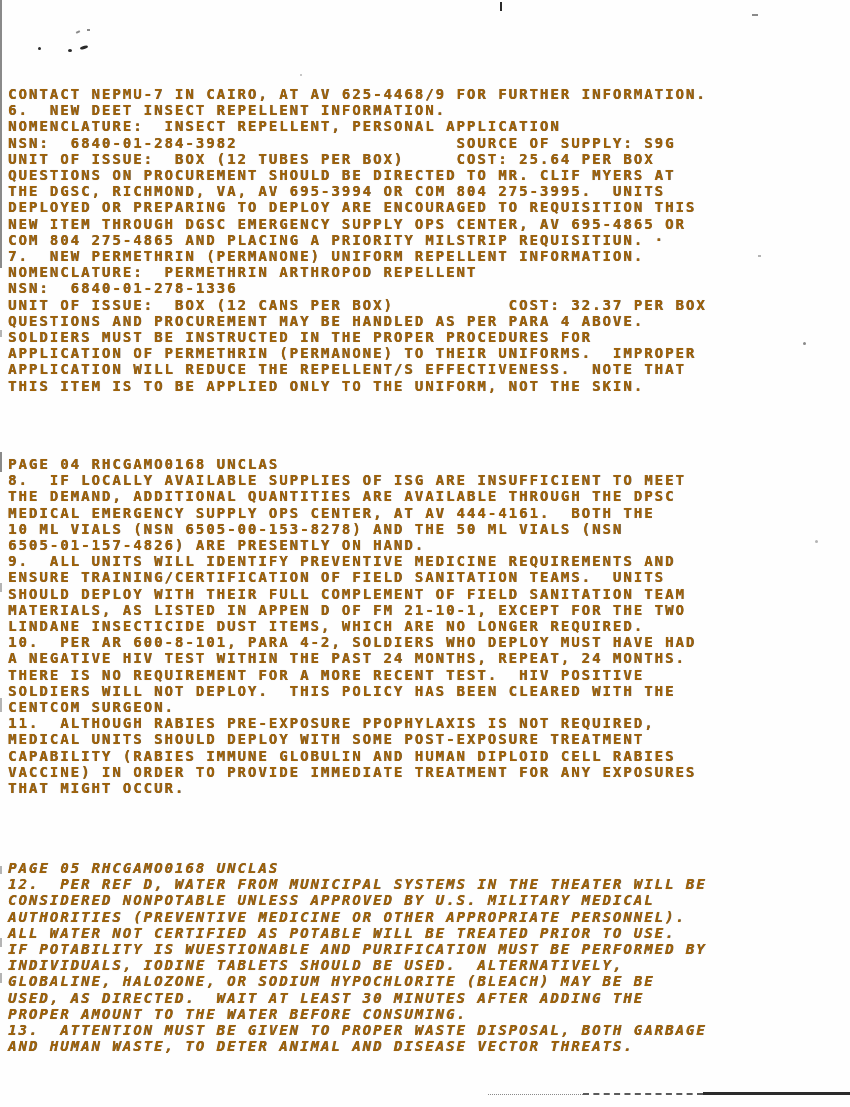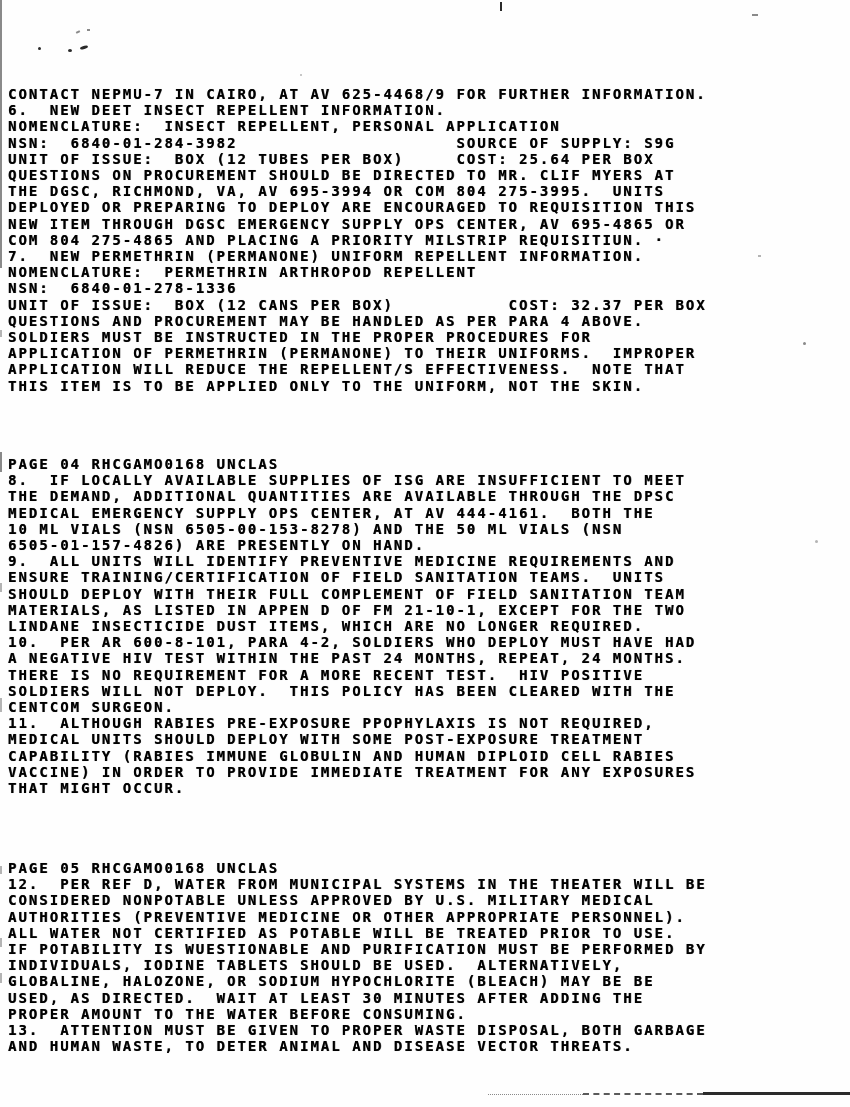--- a/index.html
+++ b/index.html
@@ -21,27 +21,27 @@
   }
   pre.typed {
     position: absolute;
     left: 8px;
     margin: 0;
     font-family: "DejaVu Sans Mono", "Liberation Mono", monospace;
     font-size: 14px;
     font-weight: bold;
     letter-spacing: 2px;
     line-height: 16.2px;
-    color: #000000;
+    color: #a16207;
     white-space: pre;
     text-shadow: 0.4px 0 0 rgba(10,10,10,0.55), 0 0 0.7px rgba(0,0,0,0.35);
   }
   #sec1 { top: 86px; }
   #sec2 { top: 456px; }
-  #sec3 { top: 860px; }
+  #sec3 { top: 860px; font-style: italic; }
 
   .artifact {
     position: absolute;
     background: #2a2a2a;
   }
   .faint { opacity: 0.55; }
   .fainter { opacity: 0.35; }
 
   .bottom-line-seg {
     position: absolute;

